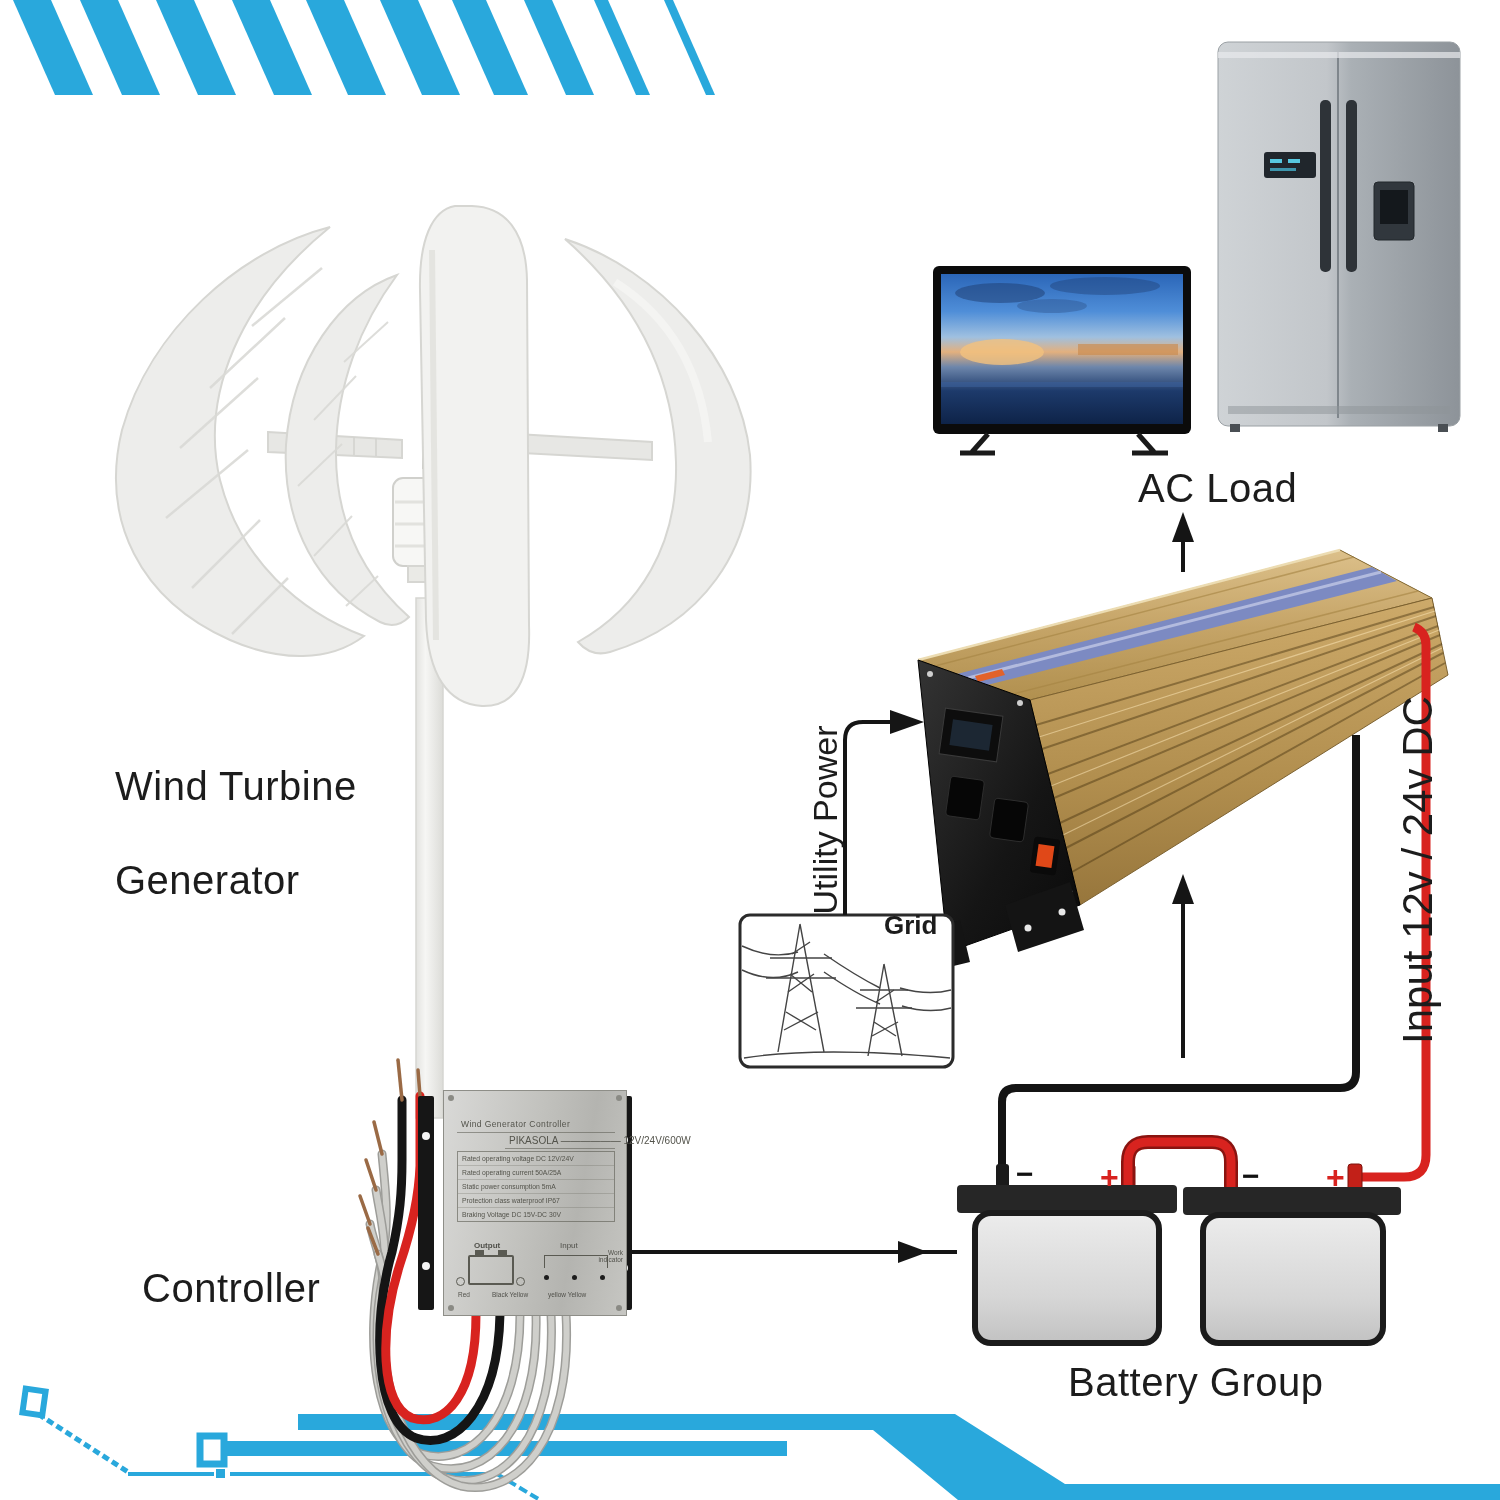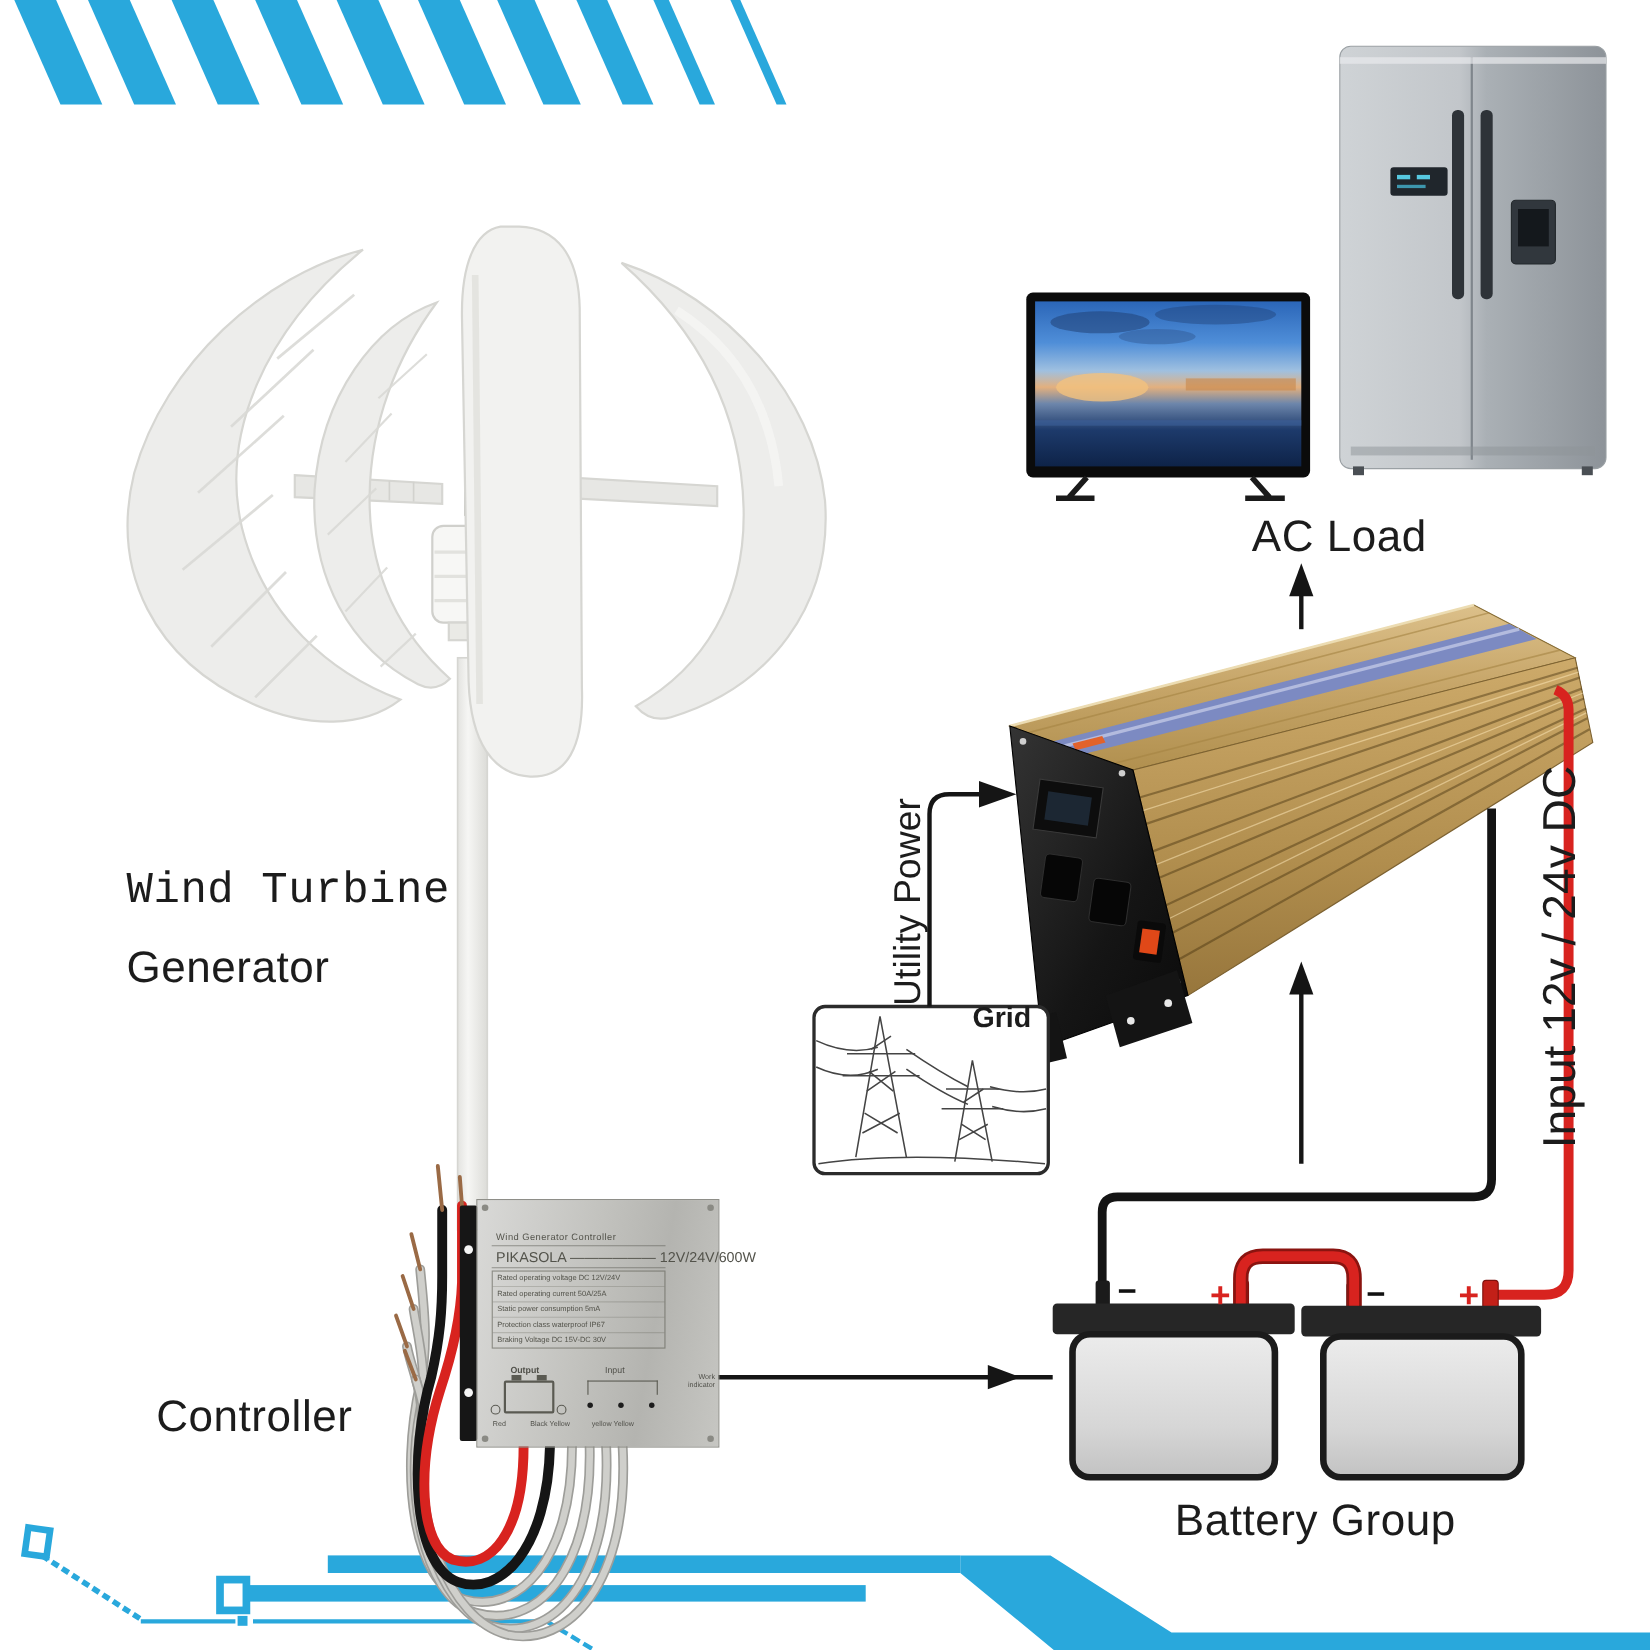--- a/index.html
+++ b/index.html
@@ -6,27 +6,27 @@
   #canvas{position:relative;width:1500px;height:1500px;background:#ffffff;overflow:hidden;
           font-family:"Liberation Sans","DejaVu Sans",sans-serif;color:#1a1a1a;}
   .abs{position:absolute;}
   .biglabel{font-size:40px;color:#1c1c1c;white-space:nowrap;letter-spacing:0.5px;}
   .rot{transform:rotate(-90deg);transform-origin:center;text-align:center;white-space:nowrap;}
   svg{position:absolute;left:0;top:0;}
   
   #controller{left:418px;top:1090px;width:214px;height:226px;}
   #controller .flange{position:absolute;top:6px;width:16px;height:214px;background:#161616;border-radius:2px;}
   #controller .flange .hole{position:absolute;left:4px;width:8px;height:8px;border-radius:50%;background:#f5f5f5;}
-  #controller .body{position:absolute;left:15px;top:0;width:221px;height:226px;
+  #controller .body{position:absolute;left:25px;top:0;width:184px;height:226px;
      background:linear-gradient(100deg,#d9d9d7 0%,#c2c2be 45%,#b4b4b0 70%,#c6c6c2 100%);
      border:1px solid #8e8e88;box-sizing:border-box;padding-left:37px;}
   #controller .corner{position:absolute;width:6px;height:6px;border-radius:50%;background:#8a8a84;}
   #controller .plate{position:absolute;left:13px;top:26px;width:158px;height:122px;color:#53534b;}
   #controller .plate .t1{font-size:8.5px;letter-spacing:0.4px;padding:2px 0 3px 4px;border-bottom:1px solid rgba(90,90,80,.55);}
-  #controller .plate .t2{font-size:13px;padding:2px 0 2px 4px;border-bottom:1px solid rgba(90,90,80,.55);white-space:nowrap;}
+  #controller .plate .t2{font-size:10px;padding:2px 0 2px 4px;border-bottom:1px solid rgba(90,90,80,.55);white-space:nowrap;margin-left:48px;}
   #controller .specbox{border:1px solid rgba(90,90,80,.6);margin-top:2px;}
   #controller .specbox div{font-size:6.8px;line-height:13px;padding-left:4px;white-space:nowrap;border-bottom:1px solid rgba(90,90,80,.25);}
   #controller .specbox div:last-child{border-bottom:none;}
   #controller .small{position:absolute;font-size:8px;color:#50504a;}
   #controller .tiny{position:absolute;font-size:6.5px;color:#50504a;white-space:nowrap;}
   #controller .batticon{position:absolute;left:24px;top:164px;width:42px;height:26px;border:2px solid #5a5a52;border-radius:2px;}
   #controller .batticon:before,#controller .batticon:after{content:"";position:absolute;top:-7px;width:9px;height:5px;background:#5a5a52;}
   #controller .batticon:before{left:5px;} #controller .batticon:after{right:5px;}
   #controller .bracket{position:absolute;left:100px;top:164px;width:62px;height:12px;
       border-left:1.5px solid #5a5a52;border-right:1.5px solid #5a5a52;border-top:1.5px solid #5a5a52;}
@@ -351,21 +351,21 @@
     <div class="tiny" style="right:3px;top:158px;text-align:right;">
       <div>Work</div>
       <div>indicator</div>
     </div>
     <div class="tiny" style="left:14px;top:200px;">Red</div>
     <div class="tiny" style="left:48px;top:200px;">Black Yellow</div>
     <div class="tiny" style="left:104px;top:200px;">yellow Yellow</div>
   </div>
 </div>
 
-<div class="abs biglabel" style="left:115px;top:788px;font-family:Liberation Mono, monospace;">Wind Turbine</div>
+<div class="abs biglabel" style="left:115px;top:764px;">Wind Turbine</div>
 <div class="abs biglabel" style="left:115px;top:858px;">Generator</div>
 
 <div class="abs biglabel" style="left:142px;top:1266px;">Controller</div>
 
 <div class="abs biglabel" style="left:1102px;top:466px;margin-left:36px;">AC Load</div>
 
 
 <div class="abs biglabel" style="left:1068px;top:1360px;">Battery Group</div>
 
 <div class="abs" style="left:884px;top:910px;font-size:26px;font-weight:bold;color:#1c1c1c;text-align:right;">Grid</div>

